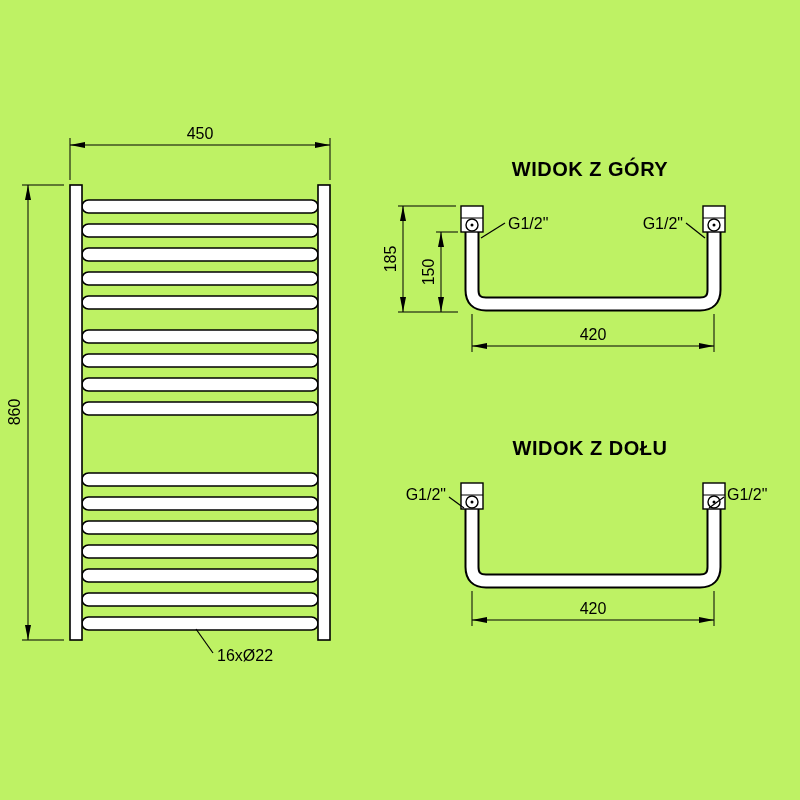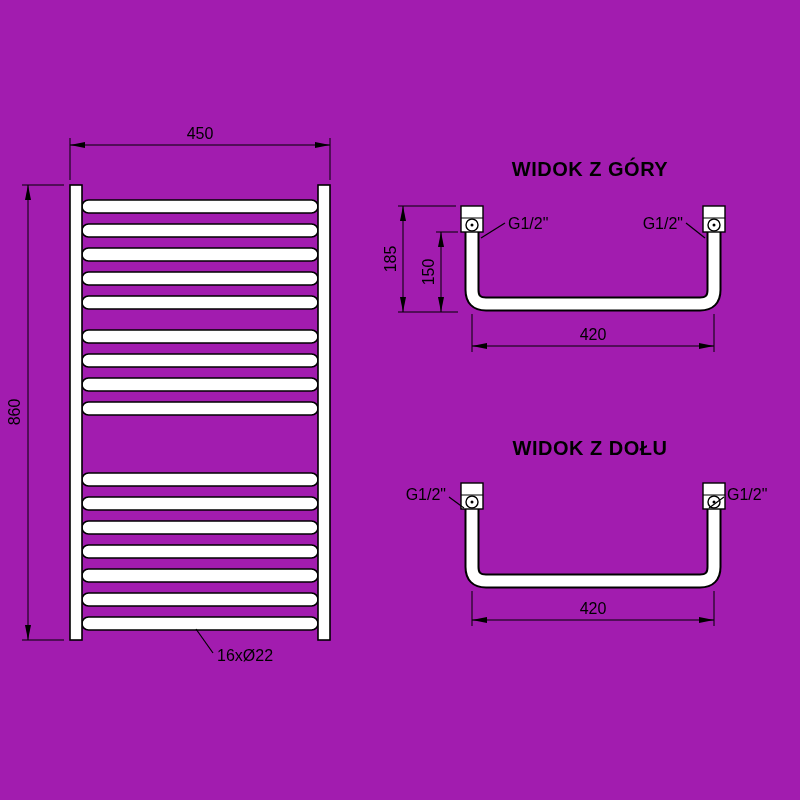--- a/index.html
+++ b/index.html
@@ -1,16 +1,16 @@
 <!DOCTYPE html>
 <html><head>
 <meta charset="utf-8">
 <style>
   html, body { margin: 0; padding: 0; background: #ffffff; }
-  .canvas { width: 800px; height: 800px; background: #a21caf; position: relative; overflow: hidden; }
+  .canvas { width: 800px; height: 800px; background: #bef264; position: relative; overflow: hidden; }
   svg { display: block; }
   .obj   { fill: #ffffff; stroke: #000000; stroke-width: 1.6; }
   .thin  { stroke: #000000; stroke-width: 1; fill: none; }
   .dim   { stroke: #000000; stroke-width: 1; fill: none; marker-start: url(#arr-s); marker-end: url(#arr-e); }
   .leader{ stroke: #000000; stroke-width: 1.2; fill: none; }
   .pipe-outer { fill: none; stroke: #000000; stroke-width: 15; }
   .pipe-inner { fill: none; stroke: #ffffff; stroke-width: 11; }
   .fit   { fill: #ffffff; stroke: #000000; stroke-width: 1.4; }
   text { font-family: "Liberation Sans", "DejaVu Sans", sans-serif; font-size: 16px; fill: #000000; }
   .title { font-size: 20px; font-weight: bold; letter-spacing: 0.5px; }

